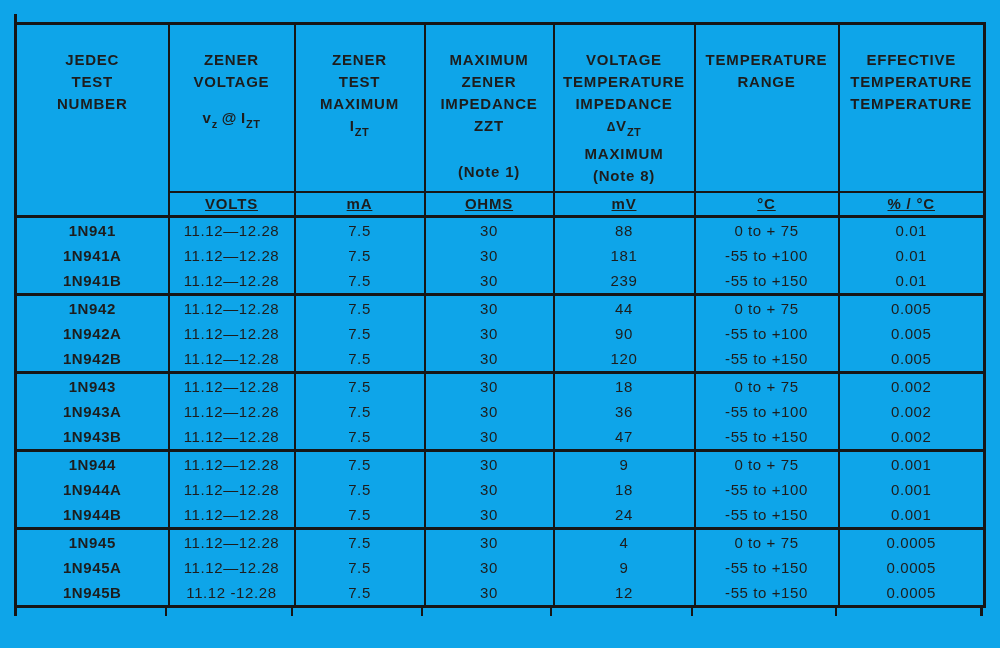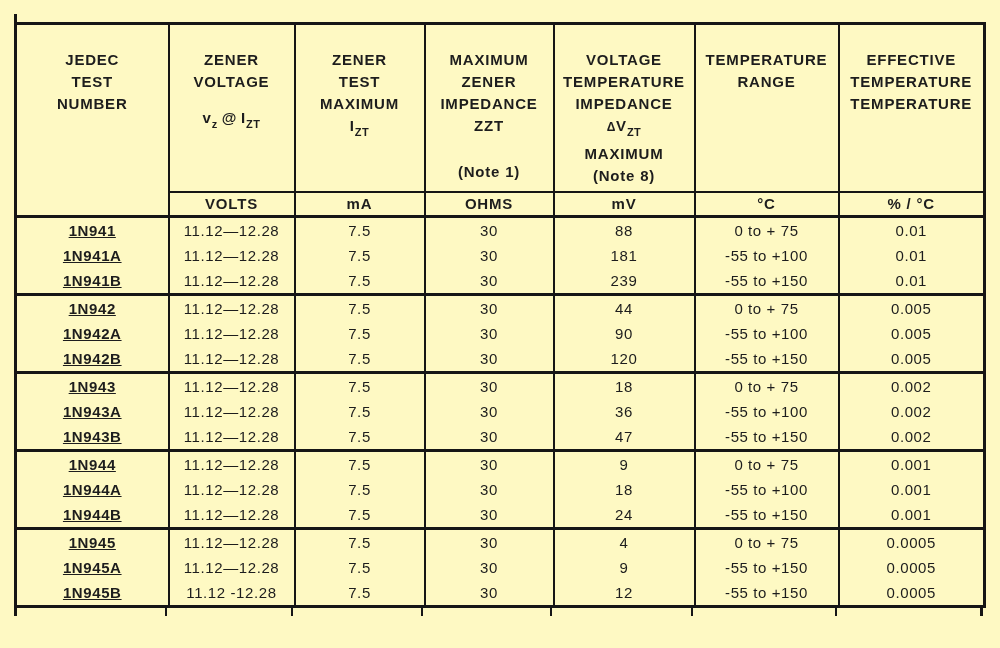--- a/index.html
+++ b/index.html
@@ -6,21 +6,21 @@
     margin: 0;
     padding: 0;
     background: #ffffff;
     font-family: "Liberation Sans", "DejaVu Sans", sans-serif;
     color: #1d1d1d;
   }
   .sheet {
     position: relative;
     width: 1000px;
     height: 648px;
-    background: #fef9c3;
+    background: #0ea5e9;
     overflow: hidden;
   }
   .table-wrap {
     position: absolute;
     left: 14px;
     top: 22px;
     width: 969px;
   }
   table.spec {
     border-collapse: collapse;
@@ -55,38 +55,38 @@
   .formula { font-weight: bold; white-space: nowrap; }
   .formula sub {
     font-size: 11px;
     font-weight: bold;
     vertical-align: -5px;
     letter-spacing: 0.5px;
   }
   .formula .at { margin: 0 4px; }
   .formula-voltage { margin-top: 14px; text-align: center; }
   .formula .delta { font-size: 12px; }
-  tr.units-row { height: 25px; }
+  tr.units-row { height: 25px; text-decoration: underline; }
   tr.units-row th {
     border-top: 2px solid #161616;
     border-bottom: 3px solid #161616;
     font-size: 15px;
     font-weight: bold;
     letter-spacing: 0.8px;
     vertical-align: middle;
   }
   table.spec tbody { border-top: 3px solid #161616; }
   table.spec tbody tr { height: 26px; }
   table.spec tbody td {
     font-size: 15px;
     letter-spacing: 0.6px;
     vertical-align: middle;
     white-space: nowrap;
   }
-  table.spec tbody td.type-cell { font-weight: bold; text-decoration: underline; }
+  table.spec tbody td.type-cell { font-weight: bold; }
   
   .stub-row {
     position: relative;
     height: 8px;
     width: 969px;
   }
   .stub {
     position: absolute;
     top: 0;
     width: 2px;

